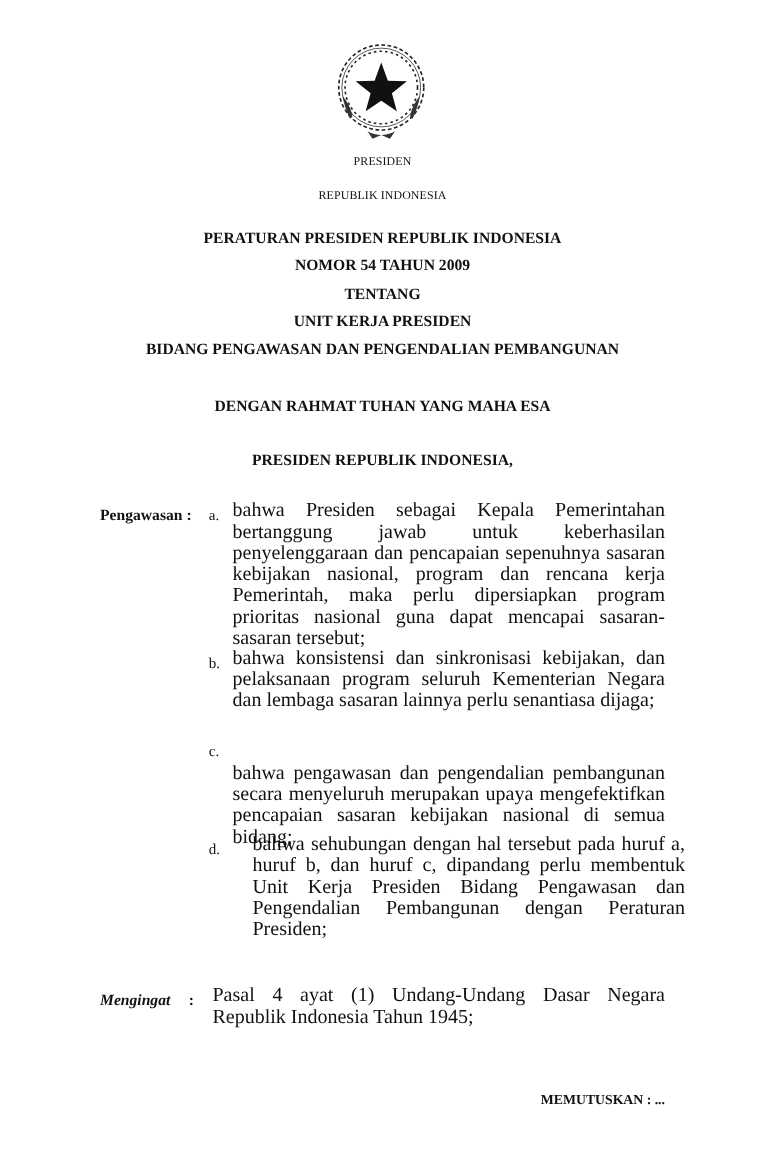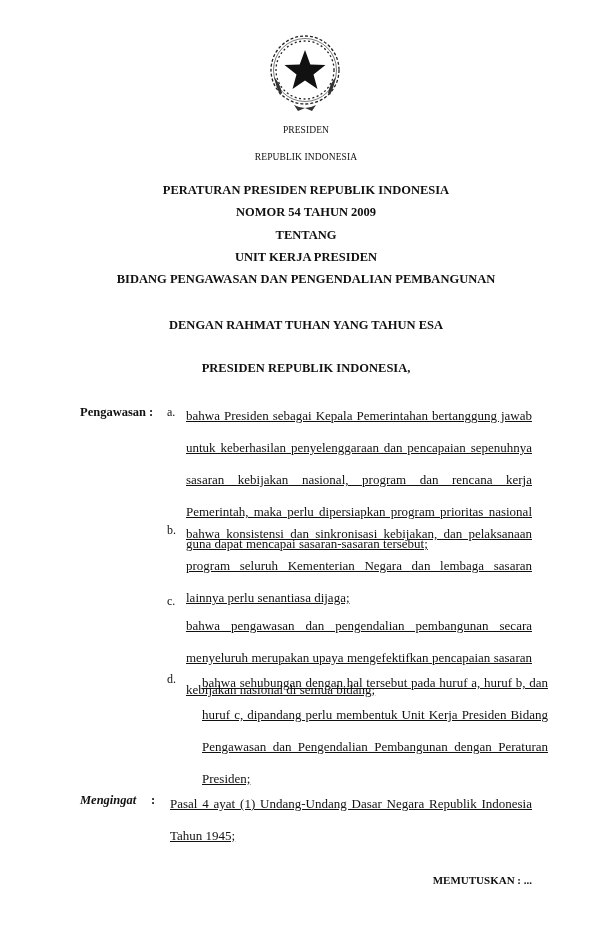--- a/index.html
+++ b/index.html
@@ -5,22 +5,22 @@
     html, body { margin: 0; padding: 0; background: #ffffff; }
     body { width: 612px; height: 936px; position: relative; overflow: hidden;
            font-family: "Liberation Serif", "DejaVu Serif", serif; color: #111111; }
     .emblem { position: absolute; left: 266px; top: 33px; width: 78px; height: 80px; }
     .header-label { position: absolute; left: 0; width: 612px; text-align: center;
                     font-size: 9.5px; line-height: 11px; letter-spacing: 0.1px; }
     .title-line { position: absolute; left: 0; width: 612px; text-align: center;
                   font-weight: bold; font-size: 12.5px; line-height: 14px; }
     .sec-label { position: absolute; left: 80px; font-weight: bold; font-size: 12.5px; line-height: 14px; }
     .item-marker { position: absolute; left: 167px; font-size: 12px; line-height: 14px; }
-    .para { position: absolute; left: 186px; width: 346px; font-size: 13px;
-            line-height: 32px; text-align: justify; text-decoration: underline; }
+    .para { position: absolute; left: 186px; width: 346px; font-size: 16px;
+            line-height: 17px; text-align: justify; }
     .para-mengingat { left: 170px; width: 362px; }
     .memutuskan { position: absolute; right: 80px; top: 874px; font-weight: bold; font-size: 11px; }
   </style>
 </head>
 <body>
 
 <div>
 
   <svg class="emblem" viewBox="0 0 78 80">
     <g fill="none" stroke="#222" stroke-width="1.3">
@@ -38,21 +38,21 @@
 
   <div class="header-label" style="top:125px;">PRESIDEN</div>
   <div class="header-label" style="top:152px;">REPUBLIK INDONESIA</div>
 
   <div class="title-line" style="top:183px;">PERATURAN PRESIDEN REPUBLIK INDONESIA</div>
   <div class="title-line" style="top:205px;">NOMOR  54  TAHUN  2009</div>
   <div class="title-line" style="top:228px;">TENTANG</div>
   <div class="title-line" style="top:250px;">UNIT KERJA PRESIDEN</div>
   <div class="title-line" style="top:272px;">BIDANG PENGAWASAN DAN PENGENDALIAN PEMBANGUNAN</div>
 
-  <div class="title-line" style="top:318px;">DENGAN RAHMAT TUHAN YANG TAHUN ESA</div>
+  <div class="title-line" style="top:318px;">DENGAN RAHMAT TUHAN YANG MAHA ESA</div>
   <div class="title-line" style="top:361px;">PRESIDEN REPUBLIK INDONESIA,</div>
 
   <div class="sec-label" style="top:405px;">Pengawasan :</div>
 
   <div class="item-marker" style="top:405px;">a.</div>
   <div class="para" style="top:400px;">bahwa Presiden sebagai Kepala Pemerintahan bertanggung jawab untuk keberhasilan penyelenggaraan dan pencapaian sepenuhnya sasaran kebijakan nasional, program dan rencana kerja Pemerintah, maka perlu dipersiapkan program prioritas nasional guna dapat mencapai sasaran-sasaran tersebut;</div>
 
   <div class="item-marker" style="top:523px;">b.</div>
   <div class="para" style="top:518px;">bahwa konsistensi dan sinkronisasi kebijakan, dan pelaksanaan program seluruh Kementerian Negara dan lembaga sasaran lainnya perlu senantiasa dijaga;</div>
 

